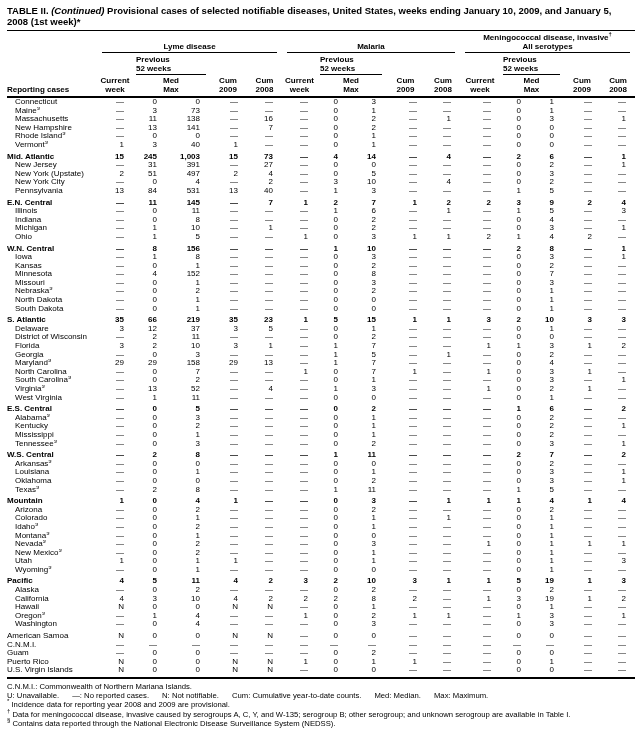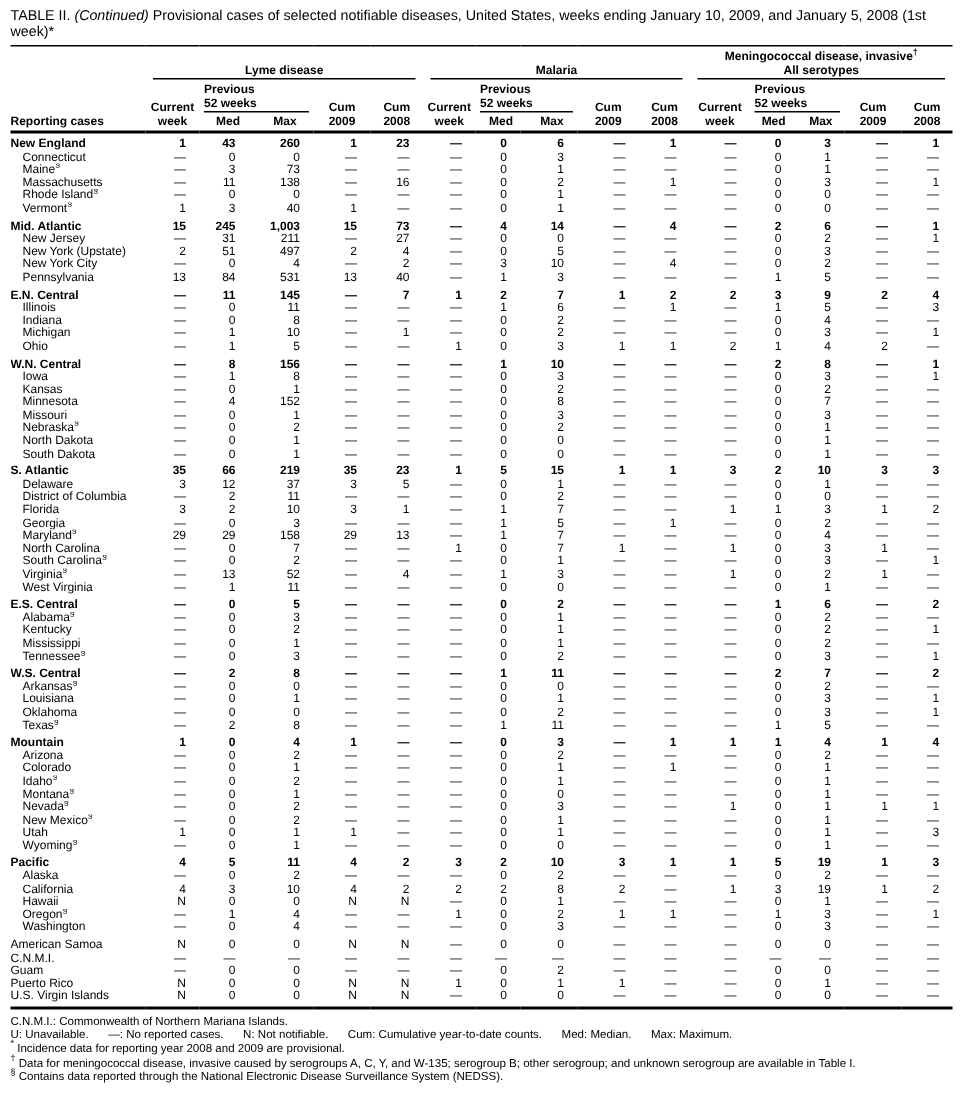--- a/index.html
+++ b/index.html
@@ -2,41 +2,41 @@
 <html><head>
 <meta charset="utf-8">
 <style>
   html, body { margin:0; padding:0; background:#fff; }
   body {
     width:641px; height:745px; overflow:hidden;
     font-family:"Liberation Sans", sans-serif; color:#000;
   }
   .page { padding:5px 6px 0 7px; }
   .title {
-    width:628px; font-size:9.5px; line-height:11px; font-weight:normal;
+    width:628px; font-size:9.5px; line-height:11px; font-weight:bold;
     letter-spacing:0; margin-bottom:3px;
   }
   .title i { font-style:italic; }
   table {
     border-collapse:collapse; table-layout:fixed; width:628px;
   }
   td { padding:0; font-size:8px; line-height:8.6px; vertical-align:bottom; }
   sup { font-size:6px; line-height:0; }
   
   .r1 td { border-top:1px solid #000; padding-top:2px; }
   .gin {
     border-bottom:1px solid #000; text-align:center; font-weight:bold;
     padding-bottom:1px; margin:0 5px; line-height:9px;
   }
   .r2 td { border-bottom:2px solid #000; padding-bottom:2px; padding-top:2px; }
   .ch { text-align:center; font-weight:bold; line-height:9px; }
   .areahead { font-weight:bold; text-align:left; line-height:9px; }
   .prevlbl { text-align:left; font-weight:bold; line-height:9px;
     border-bottom:1px solid #000; margin:0 3px; padding-bottom:1px; }
-  .medmax { display:flex; padding-top:1px; }
+  .medmax { display:flex; padding-top:1px;flex-direction:column; }
   .mm { flex:1; text-align:center; font-weight:bold; line-height:9px; }
   
   tbody td.num { text-align:right; padding-right:9px; white-space:nowrap; }
   tbody td.area { text-align:left; white-space:nowrap; overflow:hidden; }
   tr.state td.area { padding-left:8px; }
   tr.total td, tr.region td { font-weight:bold; }
   tr.gap td { padding-top:3px; }
   tr.lastrow td { border-bottom:2px solid #000; padding-bottom:2px; }
   
   .footnotes { width:628px; margin-top:3px; }
@@ -113,38 +113,20 @@
           <div class="medmax">
               <span class="mm">Med</span>
               <span class="mm">Max</span>
             </div>
         </td>
         <td class="ch"><span>Cum</span><br><span>2009</span></td>
         <td class="ch"><span>Cum</span><br><span>2008</span></td>
       </tr>
     </thead>
     <tbody>
-        <tr class="region gap">
-          <td class="area">New England</td>
-          <td class="num">1</td>
-          <td class="num">43</td>
-          <td class="num">260</td>
-          <td class="num">1</td>
-          <td class="num">23</td>
-          <td class="num">—</td>
-          <td class="num">0</td>
-          <td class="num">6</td>
-          <td class="num">—</td>
-          <td class="num">1</td>
-          <td class="num">—</td>
-          <td class="num">0</td>
-          <td class="num">3</td>
-          <td class="num">—</td>
-          <td class="num">1</td>
-        </tr>
         <tr class="state">
           <td class="area">Connecticut</td>
           <td class="num">—</td>
           <td class="num">0</td>
           <td class="num">0</td>
           <td class="num">—</td>
           <td class="num">—</td>
           <td class="num">—</td>
           <td class="num">0</td>
           <td class="num">3</td>
@@ -184,20 +166,38 @@
           <td class="num">—</td>
           <td class="num">0</td>
           <td class="num">2</td>
           <td class="num">—</td>
           <td class="num">1</td>
           <td class="num">—</td>
           <td class="num">0</td>
           <td class="num">3</td>
           <td class="num">—</td>
           <td class="num">1</td>
+        </tr>
+        <tr class="state">
+          <td class="area">New Hampshire</td>
+          <td class="num">—</td>
+          <td class="num">13</td>
+          <td class="num">141</td>
+          <td class="num">—</td>
+          <td class="num">7</td>
+          <td class="num">—</td>
+          <td class="num">0</td>
+          <td class="num">2</td>
+          <td class="num">—</td>
+          <td class="num">—</td>
+          <td class="num">—</td>
+          <td class="num">0</td>
+          <td class="num">0</td>
+          <td class="num">—</td>
+          <td class="num">—</td>
         </tr>
         <tr class="state">
           <td class="area">Rhode Island<sup>§</sup></td>
           <td class="num">—</td>
           <td class="num">0</td>
           <td class="num">0</td>
           <td class="num">—</td>
           <td class="num">—</td>
           <td class="num">—</td>
           <td class="num">0</td>
@@ -243,21 +243,21 @@
           <td class="num">—</td>
           <td class="num">2</td>
           <td class="num">6</td>
           <td class="num">—</td>
           <td class="num">1</td>
         </tr>
         <tr class="state">
           <td class="area">New Jersey</td>
           <td class="num">—</td>
           <td class="num">31</td>
-          <td class="num">211</td>
+          <td class="num">391</td>
           <td class="num">—</td>
           <td class="num">27</td>
           <td class="num">—</td>
           <td class="num">0</td>
           <td class="num">0</td>
           <td class="num">—</td>
           <td class="num">—</td>
           <td class="num">—</td>
           <td class="num">0</td>
           <td class="num">2</td>
@@ -582,21 +582,21 @@
           <td class="num">1</td>
           <td class="num">—</td>
           <td class="num">—</td>
           <td class="num">—</td>
           <td class="num">0</td>
           <td class="num">1</td>
           <td class="num">—</td>
           <td class="num">—</td>
         </tr>
         <tr class="state">
-          <td class="area">District of Columbia</td>
+          <td class="area">District of Wisconsin</td>
           <td class="num">—</td>
           <td class="num">2</td>
           <td class="num">11</td>
           <td class="num">—</td>
           <td class="num">—</td>
           <td class="num">—</td>
           <td class="num">0</td>
           <td class="num">2</td>
           <td class="num">—</td>
           <td class="num">—</td>

